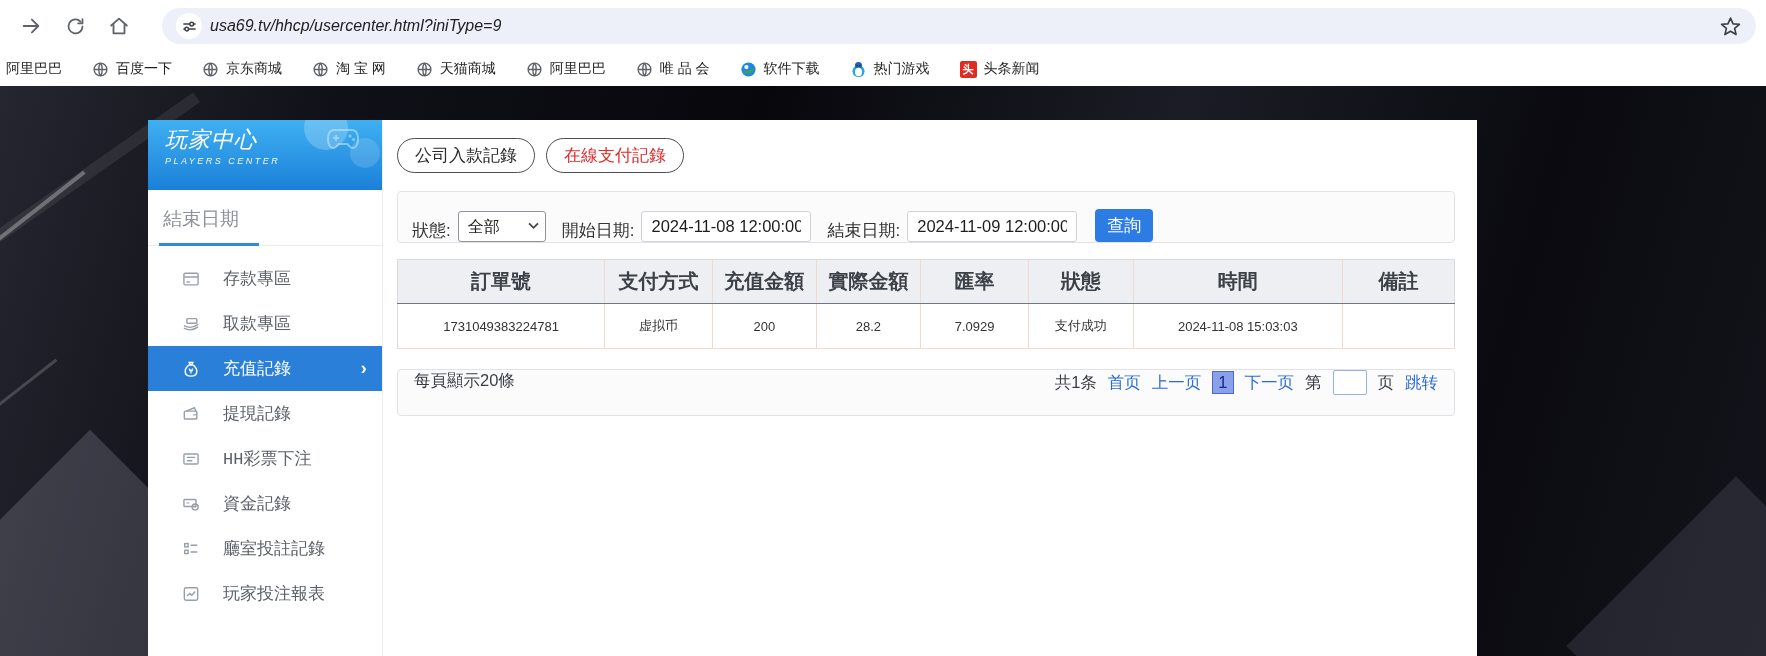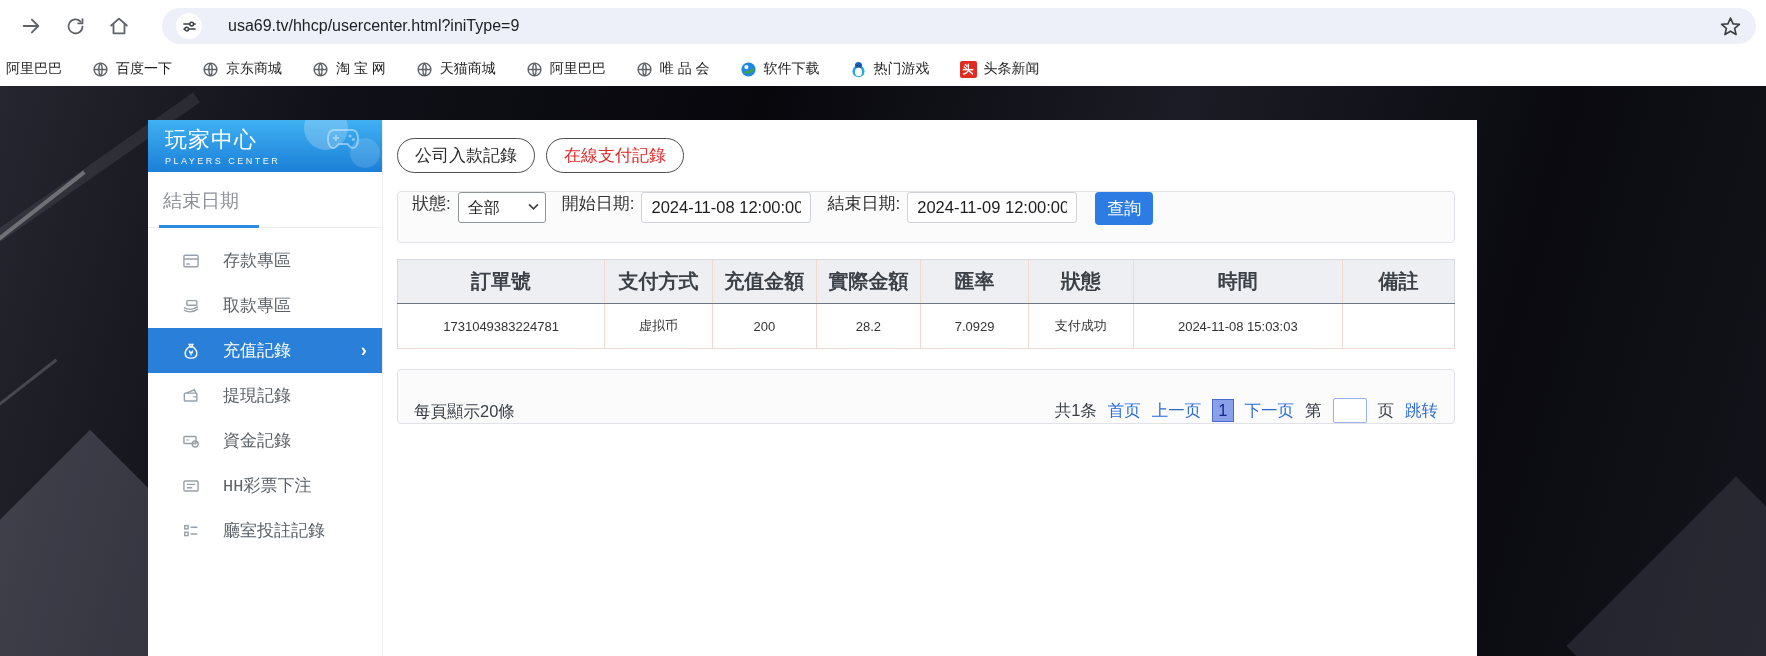--- a/index.html
+++ b/index.html
@@ -6,76 +6,76 @@
   html,body { background:#000; }
   .screen {
     position:relative; width:1766px; height:656px; overflow:hidden;
     font-family:"Liberation Sans","DejaVu Sans",sans-serif; background:#fff;
   }
   
   .topbar { height:52px; background:#fff; display:flex; align-items:center; padding:0 10px 0 16px; }
   .navbtn { width:30px; height:30px; display:flex; align-items:center; justify-content:center; margin-right:14px; border-radius:50%; cursor:pointer; }
   .omnibox { flex:1; height:36px; background:#edf0f9; border-radius:18px; display:flex; align-items:center; padding:0 14px; margin-left:14px; }
   .site-chip { width:26px; height:26px; background:#fff; border-radius:50%; display:flex; align-items:center; justify-content:center; }
-  .url { font-size:16px; color:#202124; margin-left:26px; white-space:nowrap; }
+  .url { font-size:16px; color:#202124; margin-left:8px; white-space:nowrap;font-style:italic; }
   .omni-spacer { flex:1; }
   .bookmarksbar { height:34px; background:#fff; display:flex; align-items:center; padding-left:6px; }
   .bm { display:flex; align-items:center; gap:7px; margin-right:30px; font-size:14px; color:#1f1f1f; cursor:pointer; white-space:nowrap; }
   .globe { color:#5f6368; display:flex; }
   .red-sq { width:17px; height:17px; background:#e02b20; color:#fff; border-radius:2px; font-size:11px; font-weight:bold; display:flex; align-items:center; justify-content:center; }
   
   .page { position:absolute; top:86px; left:0; right:0; bottom:0; overflow:hidden;
     background:linear-gradient(105deg,#262630 0%,#101018 18%,#07070c 40%,#1c1c26 62%,#0a0a10 82%,#14141c 100%); }
   .deco { position:absolute; }
   .deco-a { left:-70px; bottom:-160px; width:320px; height:320px; background:rgba(190,195,210,.20); transform:rotate(45deg); }
   .deco-b { left:845px; bottom:-95px; width:170px; height:170px; background:rgba(205,210,222,.30); transform:rotate(45deg); }
   .deco-c { right:-90px; bottom:-110px; width:240px; height:240px; background:rgba(150,158,175,.16); transform:rotate(45deg); }
   .streak1 { left:-40px; top:80px; width:260px; height:12px; background:rgba(255,255,255,.08); transform:rotate(-35deg); }
   .streak2 { left:-14px; top:118px; width:110px; height:4px; background:rgba(255,255,255,.30); transform:rotate(-38deg); }
   .streak3 { left:-24px; top:300px; width:90px; height:3px; background:rgba(255,255,255,.18); transform:rotate(-38deg); }
   
   .card { position:absolute; left:148px; top:34px; width:1329px; height:640px; background:#fff; display:flex; }
   
   .sidebar { width:235px; flex-shrink:0; border-right:1px solid #ededed; }
-  .banner { height:52px; background:linear-gradient(180deg,#3fb0f2,#1b80d8); color:#fff; padding:5px 0 0 17px; position:relative; overflow:hidden; }
+  .banner { height:70px; background:linear-gradient(180deg,#3fb0f2,#1b80d8); color:#fff; padding:5px 0 0 17px; position:relative; overflow:hidden;font-style:italic; }
   .banner-title { font-size:22px; letter-spacing:1px; }
   .banner-sub { font-size:9px; letter-spacing:2.5px; margin-top:1px; opacity:.95; }
   .banner-circle1 { position:absolute; right:34px; top:-14px; width:44px; height:44px; border-radius:50%; background:rgba(255,255,255,.22); }
   .banner-circle2 { position:absolute; right:2px; top:18px; width:30px; height:30px; border-radius:50%; background:rgba(255,255,255,.14); }
   .banner-pad { position:absolute; right:22px; top:6px; opacity:.55; color:#cfeaff; }
   .section-title { padding:16px 0 0 15px; color:#8e9399; font-size:19px; }
   .sec-line { margin-top:11px; height:3px; position:relative; border-bottom:1px solid #ececec; }
   .sec-line-blue { position:absolute; left:11px; top:0; width:100px; height:3px; background:#2a8ce0; }
   .menu { padding-top:10px; }
   .mitem { height:45px; display:flex; align-items:center; padding-left:33px; gap:22px; color:#5a6066; font-size:17px; cursor:pointer; position:relative;font-family:Liberation Mono, monospace; }
   .mitem svg { color:#97a0a8; flex-shrink:0; }
   .mitem.active { background:#2a7fd8; color:#fff; }
   .mitem.active svg { color:#fff; }
   .chev { display:none; position:absolute; right:13px; font-size:18px; color:#fff; font-weight:bold; }
   .mitem.active .chev { display:block; }
   
   .content { flex:1; padding:18px 22px 0 14px; }
   .tabs { display:flex; gap:11px; }
   .tab { height:35px; padding:0 17px; border:1px solid #4d4d4d; border-radius:18px; background:#fff; font-size:17px; color:#2b2b2b; display:flex; align-items:center; cursor:pointer; font-family:inherit; }
   .tab.active { color:#e02b2b; }
-  .filterbar { margin-top:18px; height:52px; background:#fbfbfc; border:1px solid #e1e3e8; border-radius:4px; display:flex; align-items:flex-start; padding:0 14px; font-size:17px; color:#333; }
+  .filterbar { margin-top:18px; height:52px; background:#fbfbfc; border:1px solid #e1e3e8; border-radius:4px; display:flex; align-items:flex-end; padding:0 14px; font-size:17px; color:#333; }
   .flabel { margin-right:7px; white-space:nowrap; }
   .selwrap { position:relative; margin-right:16px; }
   .sel { width:88px; height:31px; border:1px solid #8f949c; border-radius:3px; background:#fff; font-size:16px; color:#222; padding:0 22px 0 9px; appearance:none; -webkit-appearance:none; font-family:inherit; }
   .selwrap svg { position:absolute; right:7px; top:11px; pointer-events:none; color:#444; }
   .dinput { width:170px; height:31px; border:1px solid #cfd2d8; border-radius:3px; font-size:16.5px; color:#1d1d1d; padding:0 9px; margin-right:16px; font-family:inherit; }
   .search-btn { margin-left:2px; width:58px; height:33px; background:#2c7ce4; color:#fff; border:none; border-radius:4px; font-size:17px; cursor:pointer; font-family:inherit; }
   
   table.records { margin-top:16px; width:100%; border-collapse:collapse; table-layout:fixed; border:1px solid #d7dbe1; }
   .records th { background:#edeff2; height:44px; font-size:20px; font-weight:bold; color:#3c4148; border-bottom:1px solid #6f7783; text-align:center; }
   .records th + th, .records td + td { border-left:1px solid #f3d8cf; }
   .records td { height:45px; text-align:center; font-size:13px; color:#333; border-bottom:1px solid #f0d9d0; background:#fff; }
   .c0{width:19.6%} .c1{width:10.2%} .c2{width:9.8%} .c3{width:9.9%} .c4{width:10.2%} .c5{width:9.9%} .c6{width:19.8%} .c7{width:10.6%}
   
-  .pager { margin-top:20px; height:55px; background:#fbfbfc; border:1px solid #e0e2e7; border-radius:4px; display:flex; align-items:flex-end; padding:0 16px; font-size:16.5px; color:#3a3f45; }
+  .pager { margin-top:20px; height:47px; background:#fbfbfc; border:1px solid #e0e2e7; border-radius:4px; display:flex; align-items:flex-start; padding:0 16px; font-size:16.5px; color:#3a3f45; }
   .pright { margin-left:auto; display:flex; align-items:center; gap:11px; }
   .plink { color:#2a6bd3; cursor:pointer; }
   .pcur { background:#8aa0e8; border:1px solid #4a6ad0; color:#122a8c; padding:0 5px; height:23px; line-height:21px; cursor:default; }
   .jump-input { width:34px; height:25px; border:1px solid #9ab0e8; border-radius:2px; font-size:15px; text-align:center; font-family:inherit; }
 </style>
 </head>
 <body>
 
 <div class="screen">
 
@@ -242,42 +242,50 @@
             <svg width="20" height="20" viewBox="0 0 24 24" fill="none" stroke="currentColor" stroke-width="1.7">
                 <rect x="4" y="8.5" width="15" height="9.5" rx="1"></rect>
                 <path d="M6.5 8.5l9.5-4 2 4"></path>
                 <path d="M14.5 13h4.5" stroke-width="1.4"></path>
               </svg>
             <span>提現記錄</span>
 
           </div>
           <div class="mitem">
             <svg width="20" height="20" viewBox="0 0 24 24" fill="none" stroke="currentColor" stroke-width="1.7">
+                <rect x="3.5" y="6" width="17" height="12" rx="1.5"></rect>
+                <path d="M7 10h10M7 14h6.5"></path>
+              </svg>
+            <span>HH彩票下注</span>
+
+          </div>
+          <div class="mitem">
+            <svg width="20" height="20" viewBox="0 0 24 24" fill="none" stroke="currentColor" stroke-width="1.7">
                 <rect x="3.5" y="6.5" width="14.5" height="8.5" rx="1"></rect>
                 <circle cx="17" cy="15.5" r="3.6"></circle>
                 <path d="M6.5 10.8h3.5M15.8 14.3l1.2 1.4 1.2-1.4" stroke-width="1.4"></path>
               </svg>
             <span>資金記錄</span>
 
           </div>
           <div class="mitem">
             <svg width="20" height="20" viewBox="0 0 24 24" fill="none" stroke="currentColor" stroke-width="1.7">
-                <rect x="3.5" y="6" width="17" height="12" rx="1.5"></rect>
-                <path d="M7 10h10M7 14h6.5"></path>
-              </svg>
-            <span>HH彩票下注</span>
-
-          </div>
-          <div class="mitem">
-            <svg width="20" height="20" viewBox="0 0 24 24" fill="none" stroke="currentColor" stroke-width="1.7">
                 <rect x="4.5" y="5.5" width="4" height="4"></rect>
                 <rect x="4.5" y="13.5" width="4" height="4"></rect>
                 <path d="M11.5 7.5h8M11.5 15.5h8"></path>
               </svg>
             <span>廳室投註記錄</span>
+
+          </div>
+          <div class="mitem">
+            <svg width="20" height="20" viewBox="0 0 24 24" fill="none" stroke="currentColor" stroke-width="1.7">
+                <rect x="4" y="4.5" width="16" height="15" rx="2"></rect>
+                <path d="M7.2 14.5l3.2-3.2 2.6 2.1 4-4.4"></path>
+              </svg>
+            <span>玩家投注報表</span>
 
           </div>
         </nav>
       </aside>
 
       <main class="content">
         <div class="tabs">
           <button class="tab">公司入款記錄</button>
           <button class="tab active">在線支付記錄</button>
         </div>

